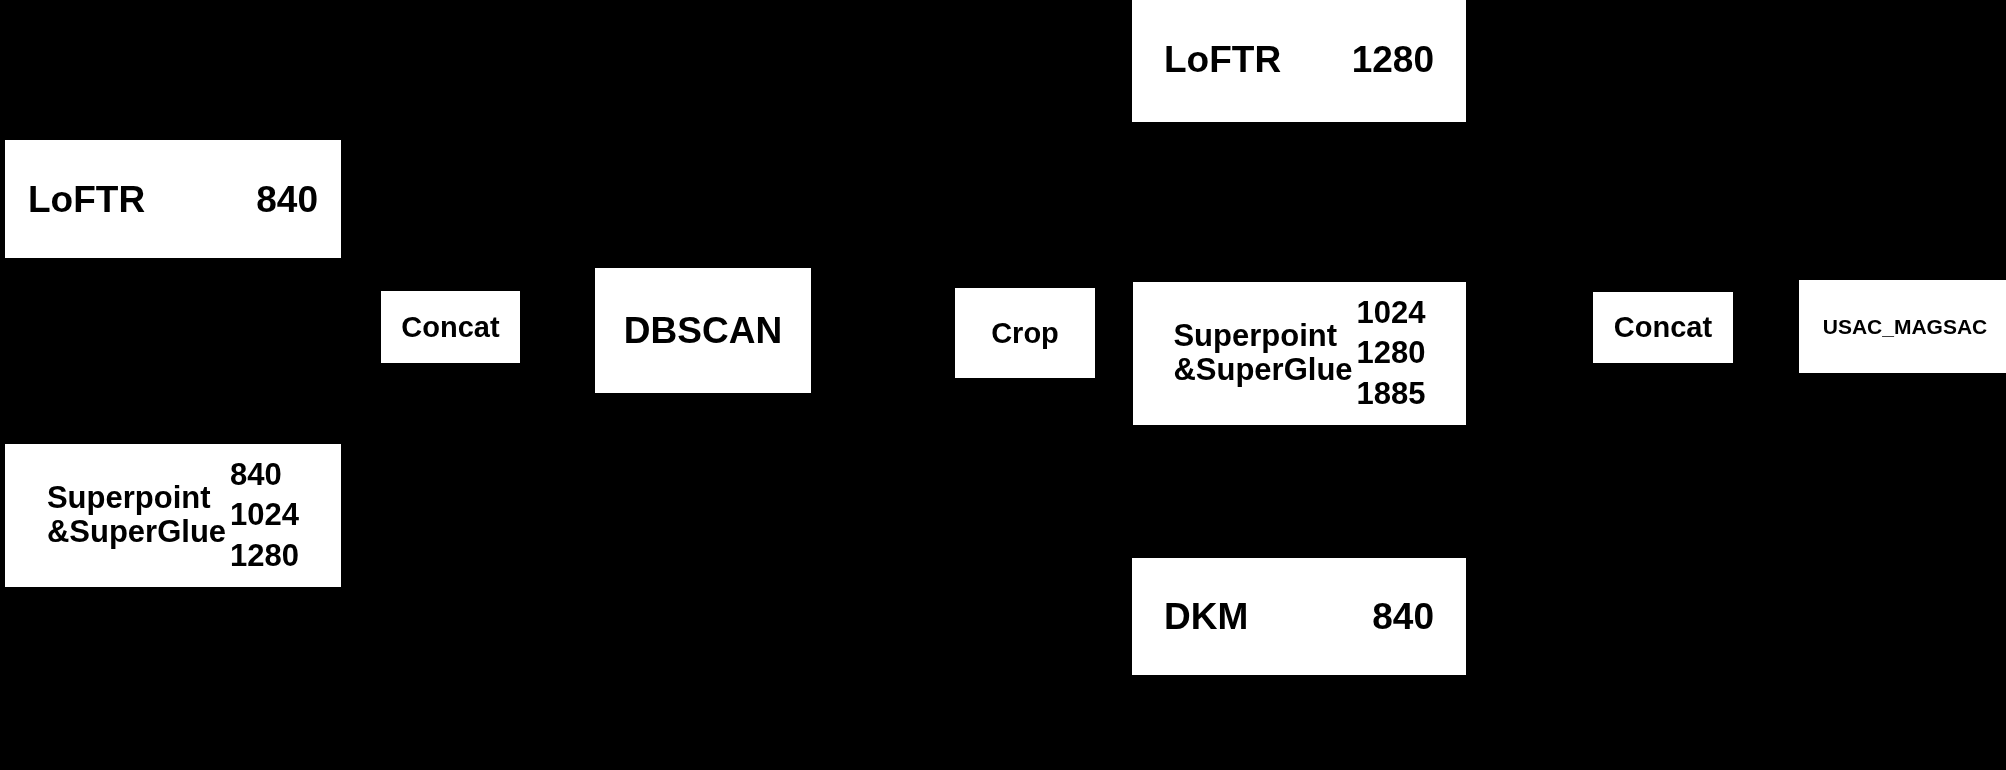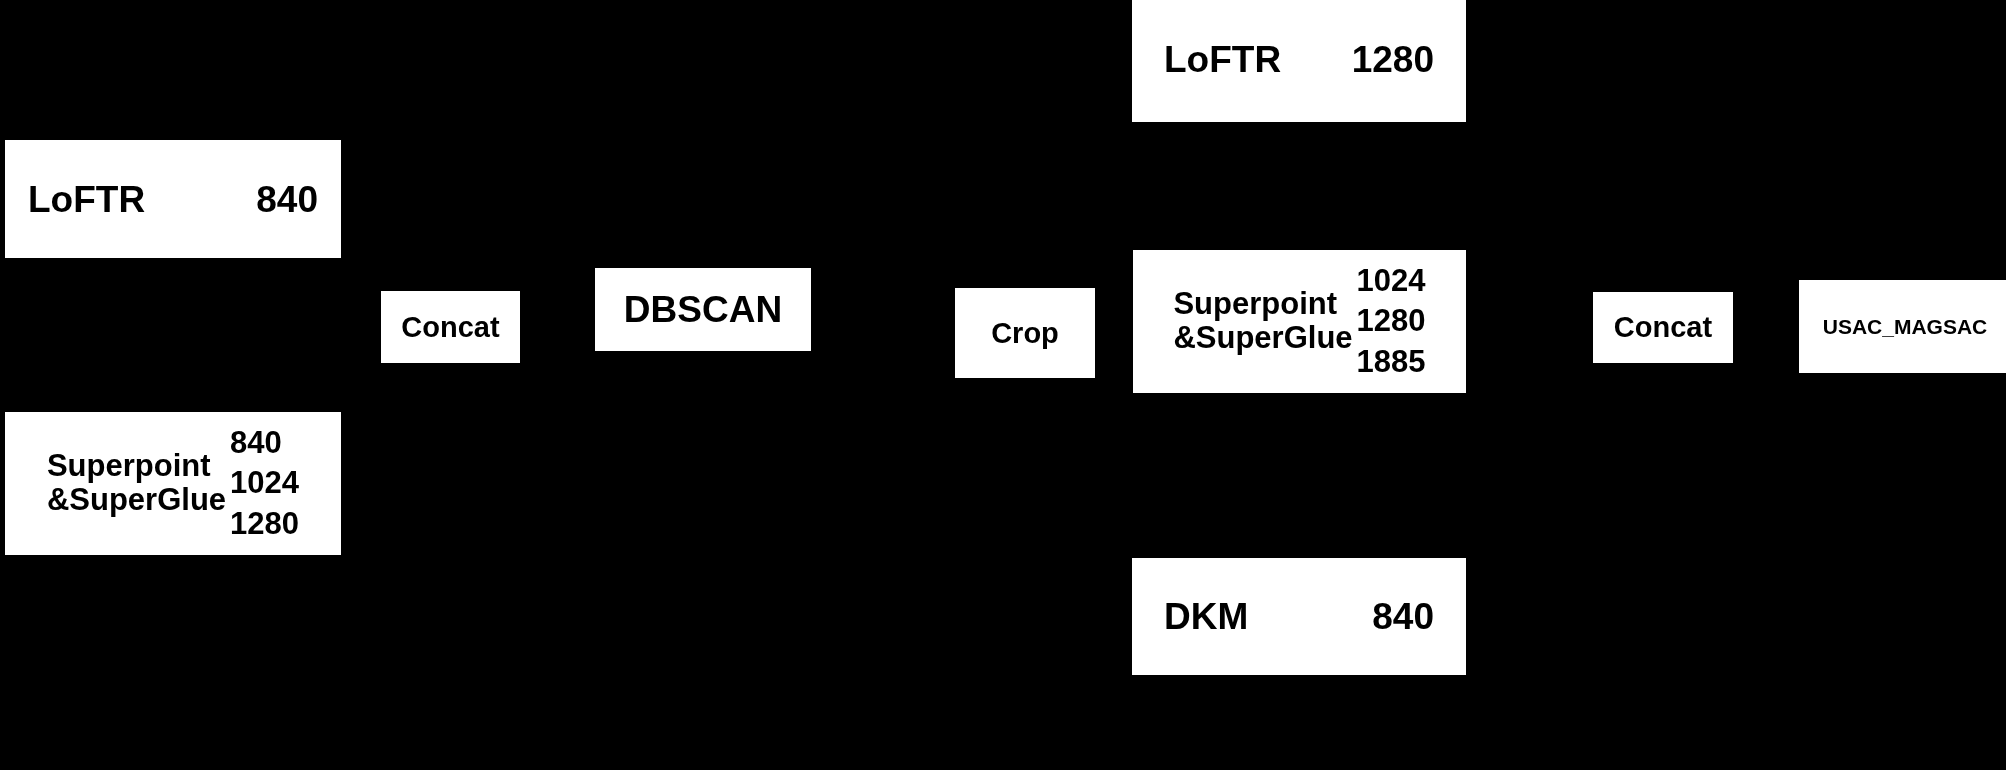--- a/index.html
+++ b/index.html
@@ -47,20 +47,21 @@
     text-align: center;
   }
   .node-pair .pair-value {
     text-align: center;
   }
   
   .node-stack {
     font-weight: 700;
     justify-content: center;
     padding: 0 6px;
+    margin-top: 32px;
   }
   .node-stack .stack-inner {
     display: flex;
     align-items: center;
     justify-content: center;
     gap: 4px;
   }
   .node-stack .stack-label {
     display: flex;
     flex-direction: column;
@@ -77,21 +78,21 @@
 
   
   #node-loftr-840      { left: 5px;    top: 140px; width: 336px; height: 118px; font-size: 37px; }
   #node-loftr-840 .pair-inner { width: 290px; justify-content: space-between; }
 
   #node-spsg-left      { left: 5px;    top: 412px; width: 336px; height: 143px; font-size: 31px; }
   #node-spsg-left .stack-values { font-size: 31px; }
 
   #node-concat-1       { left: 381px;  top: 291px; width: 139px; height: 72px; font-size: 29px; }
 
-  #node-dbscan         { left: 595px;  top: 268px; width: 216px; height: 83px; font-size: 37px; }
+  #node-dbscan         { left: 595px;  top: 268px; width: 216px; height: 125px; font-size: 37px; }
 
   #node-crop           { left: 955px;  top: 288px; width: 140px; height: 90px; font-size: 29px; text-align: center; }
 
   #node-loftr-1280     { left: 1132px; top: -4px;  width: 334px; height: 126px; font-size: 37px; }
   #node-loftr-1280 .pair-inner { width: 270px; justify-content: space-between; }
 
   #node-spsg-right     { left: 1133px; top: 250px; width: 333px; height: 143px; font-size: 31px; }
   #node-spsg-right .stack-values { font-size: 31px; }
 
   #node-dkm-840        { left: 1132px; top: 523px; width: 334px; height: 117px; font-size: 37px; margin-top: 35px; }

